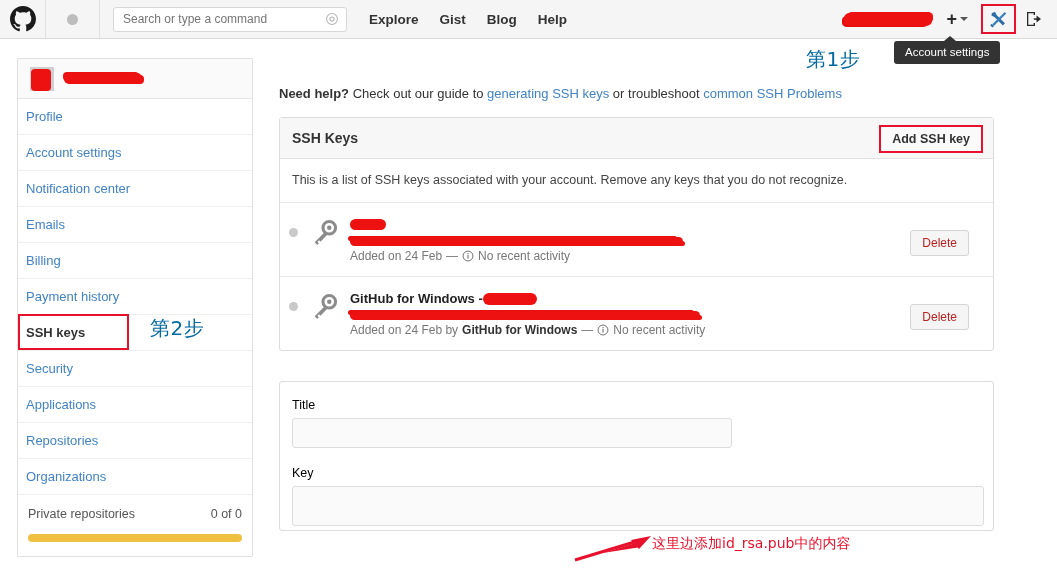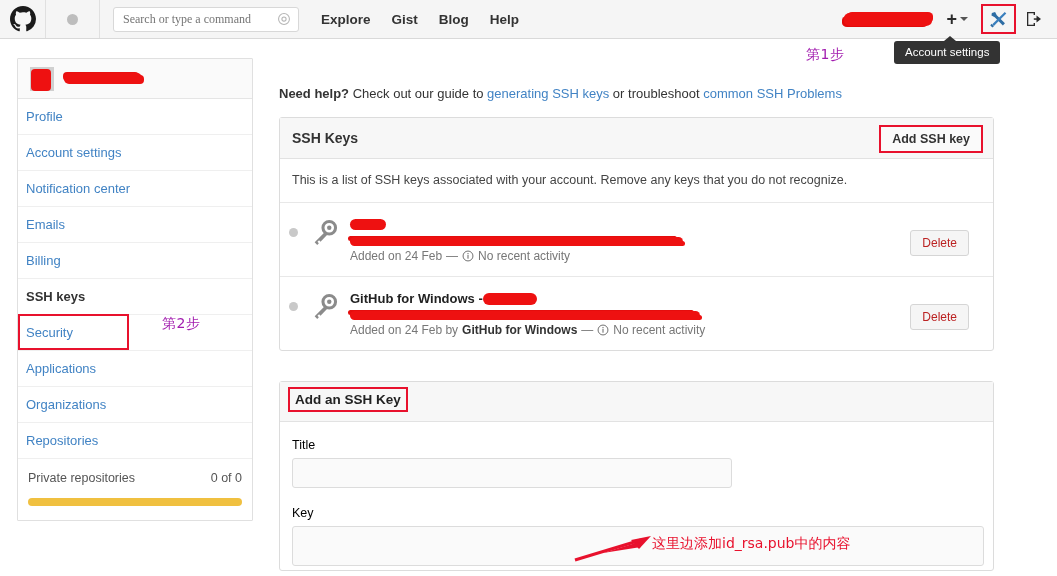--- a/index.html
+++ b/index.html
@@ -34,26 +34,26 @@
     width: 54px; height: 38px;
     display: flex; align-items: center; justify-content: center;
     border-right: 1px solid #e0e0e0;
   }
   .gray-dot {
     width: 11px; height: 11px; border-radius: 50%;
     background: #bdbdbd;
   }
   .search-wrap { margin-left: 13px; position: relative; }
   .search-box {
-    width: 186px; height: 25px;
+    width: 234px; height: 25px;
     border: 1px solid #d8d8d8; border-radius: 3px;
     background: #fff;
     font-size: 12px; color: #9a9a9a;
     padding: 0 26px 0 9px;
-    font-family: Liberation Serif, serif;
+    font-family: Liberation Sans, sans-serif;
     outline: none;
   }
   .search-icon-g {
     position: absolute; right: 8px; top: 5px;
     width: 14px; height: 14px; pointer-events: none;
   }
   .nav-links {
     display: flex; align-items: center; margin-left: 22px; gap: 21px;
   }
   .nav-links a {
@@ -101,27 +101,27 @@
   }
   .tooltip:before {
     content: ""; position: absolute; top: -5px; left: 50px;
     border-left: 6px solid transparent; border-right: 6px solid transparent;
     border-bottom: 5px solid #333;
   }
 
   
   .step-label {
     position: absolute;
-    color: #a21caf;
-    font-size: 14px;
+    color: #0369a1;
+    font-size: 20px;
     font-family: "DejaVu Sans", sans-serif;
     letter-spacing: 0.5px;
   }
   .step1 { left: 806px; top: 46px; }
-  .step2 { left: 150px; top: 315px; margin-left: 12px; }
+  .step2 { left: 150px; top: 315px; }
   .step3 { left: 797px; top: 117px; }
   .step4 { left: 411px; top: 401px; }
 
   
   .sidebar {
     position: absolute; left: 17px; top: 58px;
     width: 236px;
     background: #fff;
     border: 1px solid #e0e0e0;
     border-radius: 1px;
@@ -363,34 +363,37 @@
     </div>
     <div class="side-item">
       <span>Notification center</span>
     </div>
     <div class="side-item">
       <span>Emails</span>
     </div>
     <div class="side-item">
       <span>Billing</span>
     </div>
+    <div class="side-item">
+      <span>Payment history</span>
+    </div>
     <div class="side-item active">
       <span>SSH keys</span>
     </div>
     <div class="side-item">
       <span>Security</span>
     </div>
     <div class="side-item">
       <span>Applications</span>
     </div>
     <div class="side-item">
+      <span>Repositories</span>
+    </div>
+    <div class="side-item">
       <span>Organizations</span>
-    </div>
-    <div class="side-item">
-      <span>Repositories</span>
     </div>
     <div class="side-footer">
       <div class="side-footer-row">
         <span>Private repositories</span>
         <span>0 of 0</span>
       </div>
       <div class="meter"></div>
     </div>
     <div class="side-item-hl"></div>
   </div>
@@ -460,23 +463,20 @@
               <rect x="7.3" y="4" width="1.4" height="1.6" fill="#6d6d6d"></rect>
             </svg>
             <span>No recent activity</span>
           </div>
           <button class="del-btn">Delete</button>
         </div>
       </div>
     </div>
 
     <div class="panel form-panel">
-      <div class="form-head">
-        <span class="form-title-box">Add an SSH Key</span>
-      </div>
       <div class="form-body">
         <div class="field-label">Title</div>
         <input class="title-input" type="text" value="" style="">
         <div class="field-label">Key</div>
         <textarea class="key-area" style=""></textarea>
       </div>
     </div>
   </div>
 
   <svg class="arrow-anno" viewBox="0 0 80 30">

